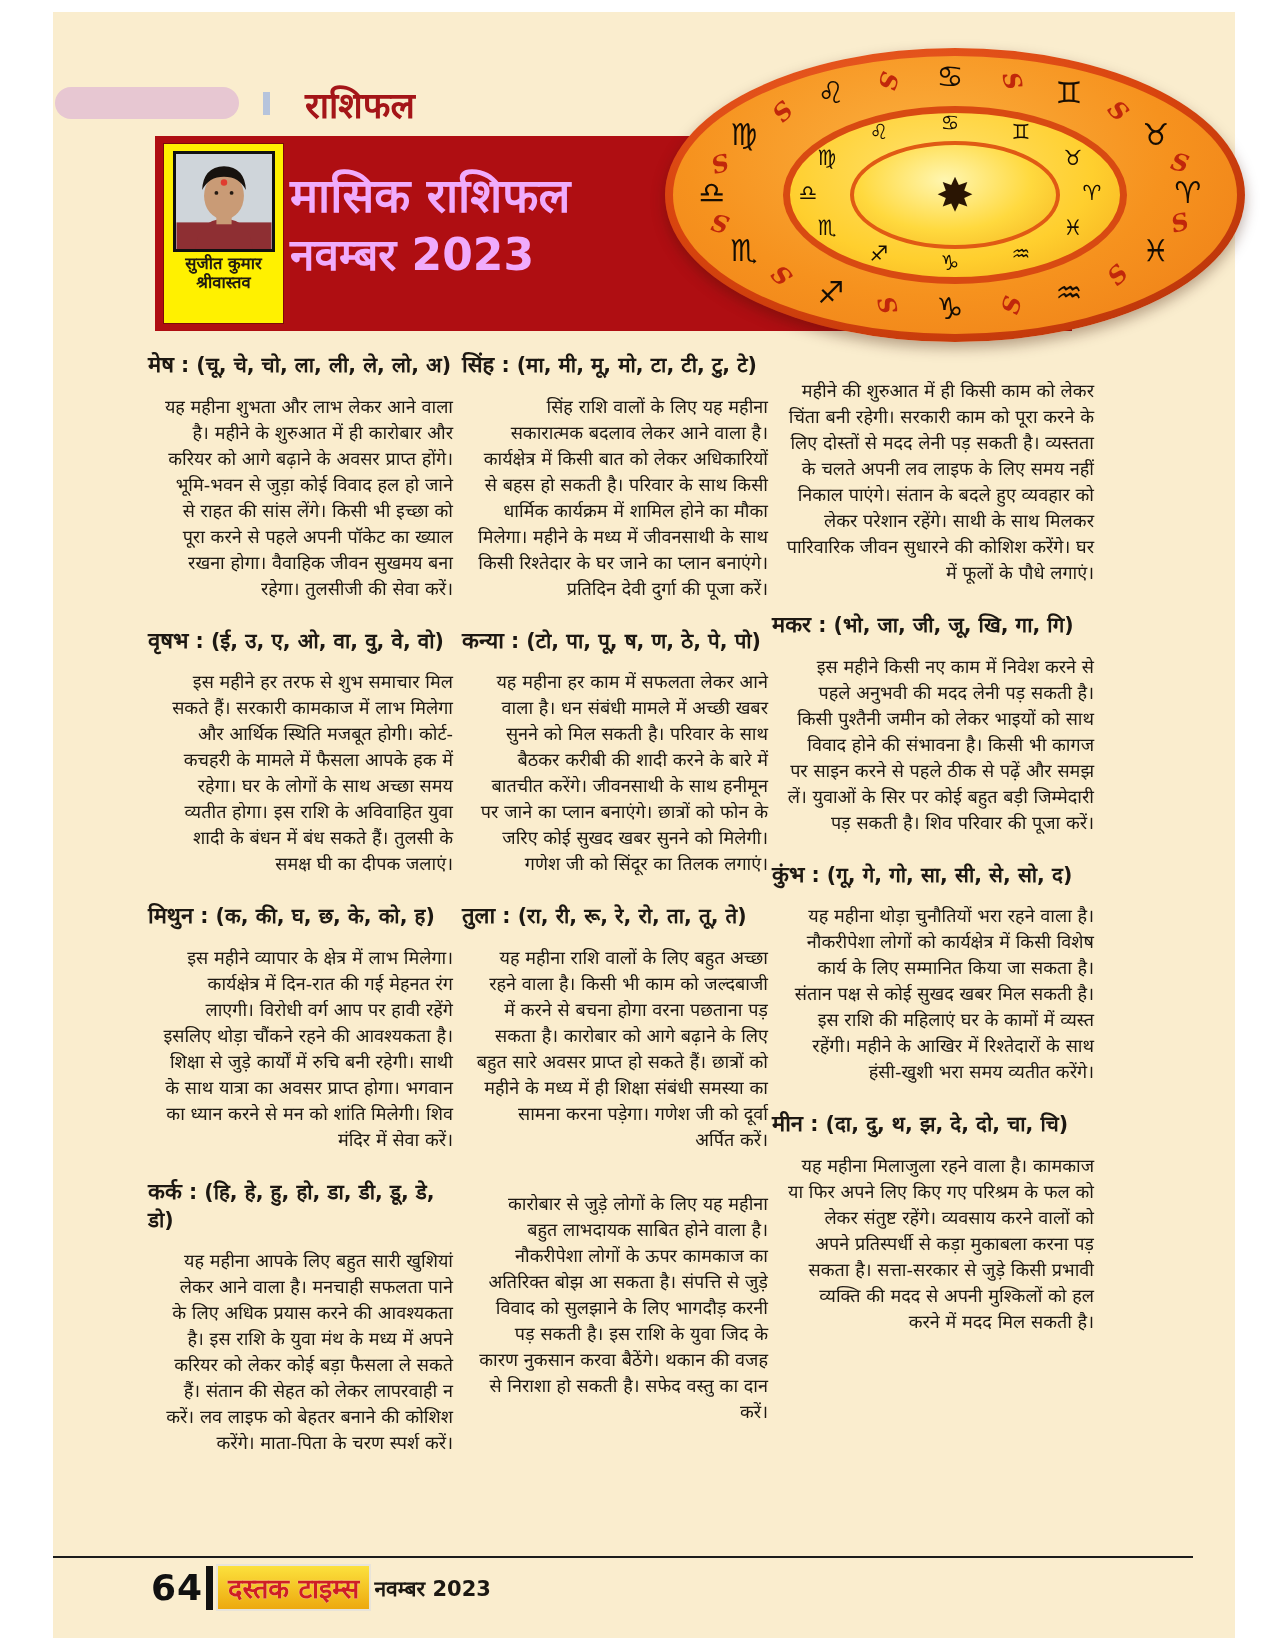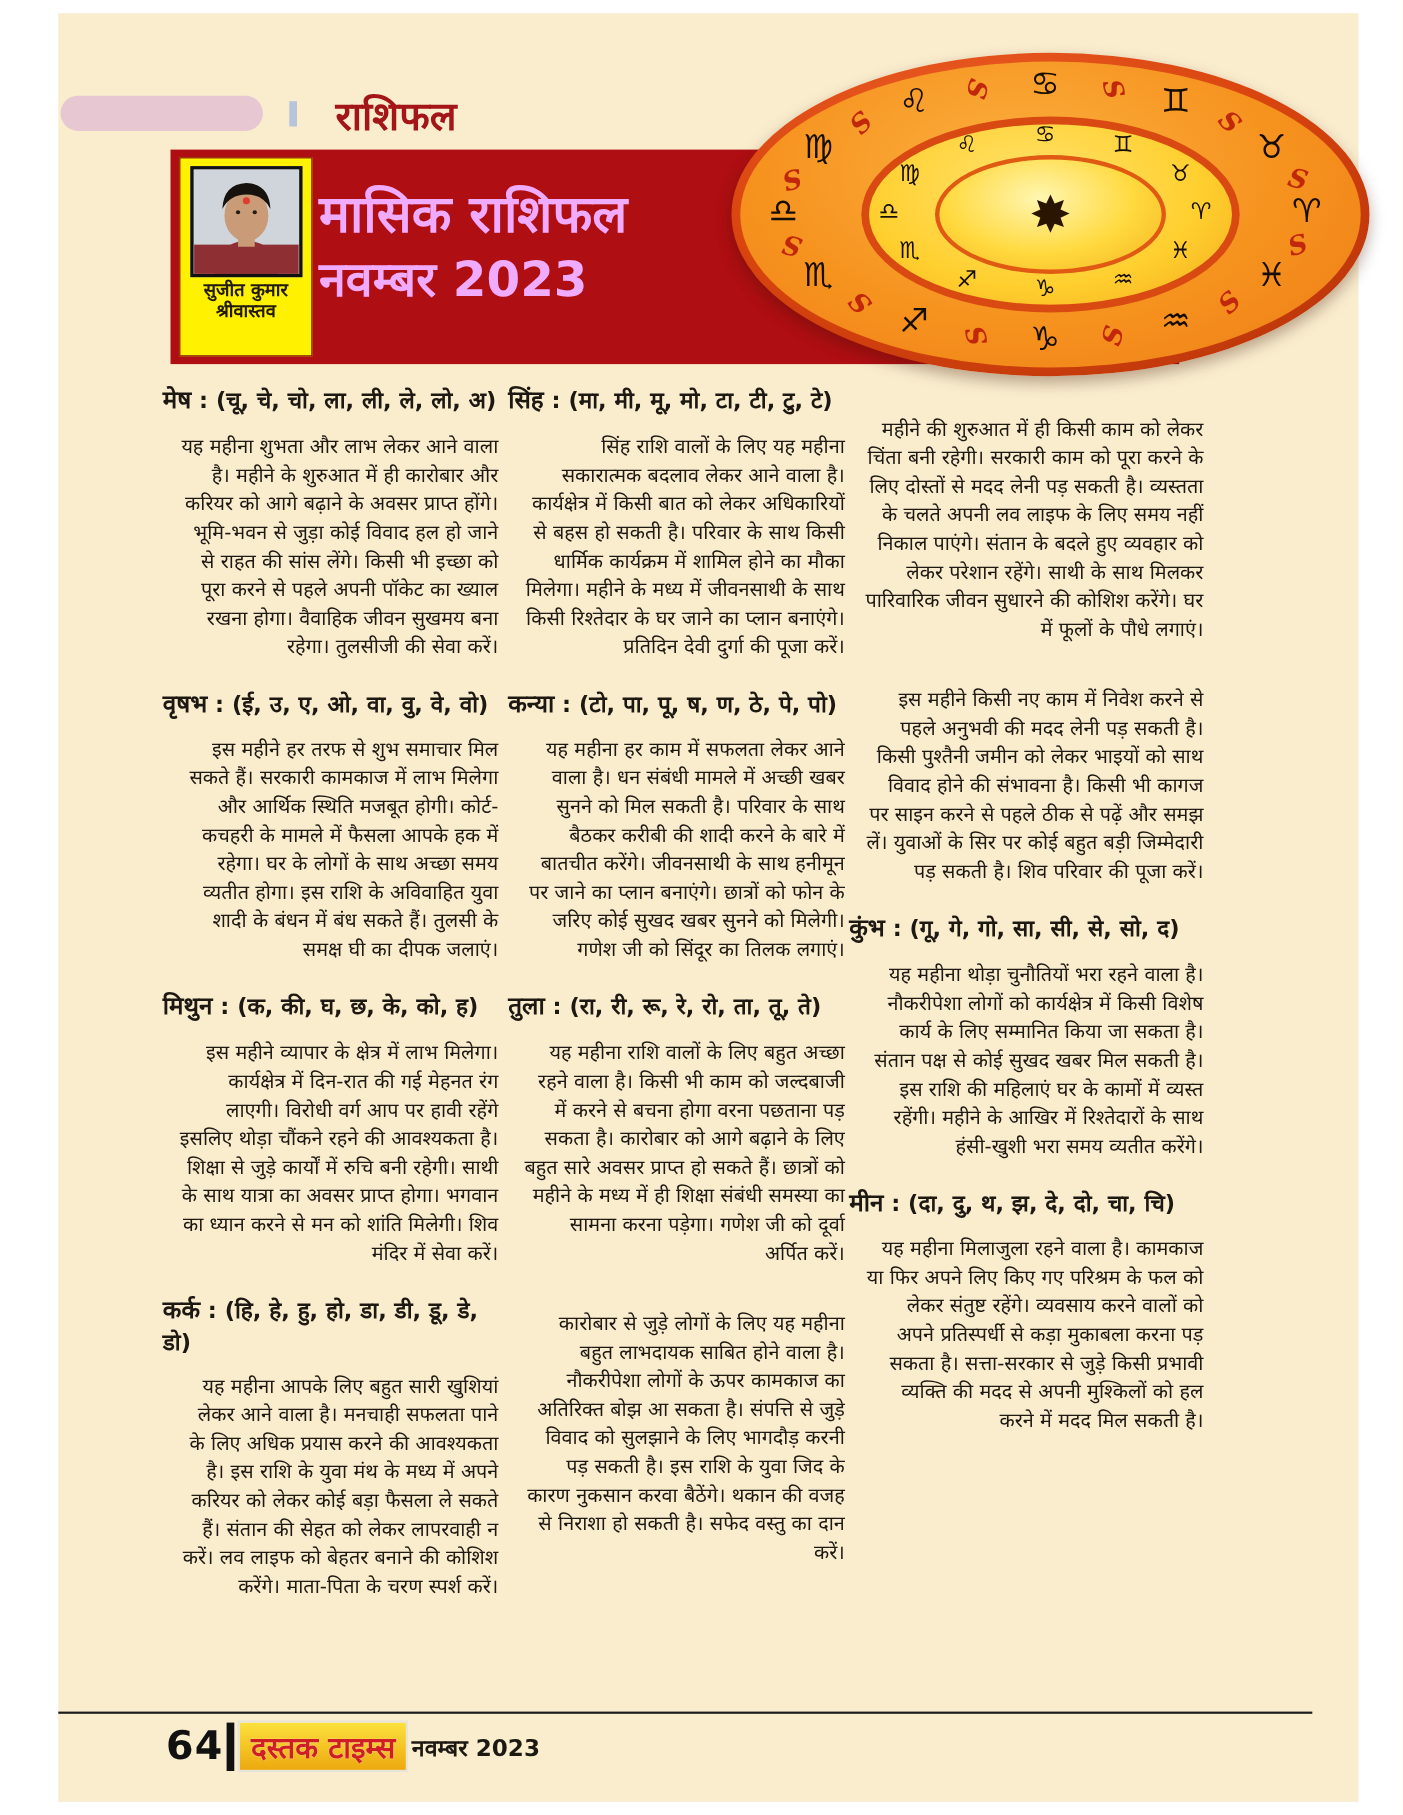--- a/index.html
+++ b/index.html
@@ -166,20 +166,21 @@
       <div class="sign">
         <p class="sign-body">कारोबार से जुड़े लोगों के लिए यह महीना बहुत लाभदायक साबित होने वाला है। नौकरीपेशा लोगों के ऊपर कामकाज का अतिरिक्त बोझ आ सकता है। संपत्ति से जुड़े विवाद को सुलझाने के लिए भागदौड़ करनी पड़ सकती है। इस राशि के युवा जिद के कारण नुकसान करवा बैठेंगे। थकान की वजह से निराशा हो सकती है। सफेद वस्तु का दान करें।</p>
       </div>
     </div>
 
     <div class="col col3">
       <div class="sign">
         <p class="sign-body">महीने की शुरुआत में ही किसी काम को लेकर चिंता बनी रहेगी। सरकारी काम को पूरा करने के लिए दोस्तों से मदद लेनी पड़ सकती है। व्यस्तता के चलते अपनी लव लाइफ के लिए समय नहीं निकाल पाएंगे। संतान के बदले हुए व्यवहार को लेकर परेशान रहेंगे। साथी के साथ मिलकर पारिवारिक जीवन सुधारने की कोशिश करेंगे। घर में फूलों के पौधे लगाएं।</p>
       </div>
       <div class="sign">
+        <div class="sign-head"><span class="sign-name">मकर</span><span> : </span><span class="sign-letters">(भो, जा, जी, जू, खि, गा, गि)</span></div>
         <p class="sign-body">इस महीने किसी नए काम में निवेश करने से पहले अनुभवी की मदद लेनी पड़ सकती है। किसी पुश्तैनी जमीन को लेकर भाइयों को साथ विवाद होने की संभावना है। किसी भी कागज पर साइन करने से पहले ठीक से पढ़ें और समझ लें। युवाओं के सिर पर कोई बहुत बड़ी जिम्मेदारी पड़ सकती है। शिव परिवार की पूजा करें।</p>
       </div>
       <div class="sign">
         <div class="sign-head"><span class="sign-name">कुंभ</span><span> : </span><span class="sign-letters">(गू, गे, गो, सा, सी, से, सो, द)</span></div>
         <p class="sign-body">यह महीना थोड़ा चुनौतियों भरा रहने वाला है। नौकरीपेशा लोगों को कार्यक्षेत्र में किसी विशेष कार्य के लिए सम्मानित किया जा सकता है। संतान पक्ष से कोई सुखद खबर मिल सकती है। इस राशि की महिलाएं घर के कामों में व्यस्त रहेंगी। महीने के आखिर में रिश्तेदारों के साथ हंसी-खुशी भरा समय व्यतीत करेंगे।</p>
       </div>
       <div class="sign">
         <div class="sign-head"><span class="sign-name">मीन</span><span> : </span><span class="sign-letters">(दा, दु, थ, झ, दे, दो, चा, चि)</span></div>
         <p class="sign-body">यह महीना मिलाजुला रहने वाला है। कामकाज या फिर अपने लिए किए गए परिश्रम के फल को लेकर संतुष्ट रहेंगे। व्यवसाय करने वालों को अपने प्रतिस्पर्धी से कड़ा मुकाबला करना पड़ सकता है। सत्ता-सरकार से जुड़े किसी प्रभावी व्यक्ति की मदद से अपनी मुश्किलों को हल करने में मदद मिल सकती है।</p>
       </div>

